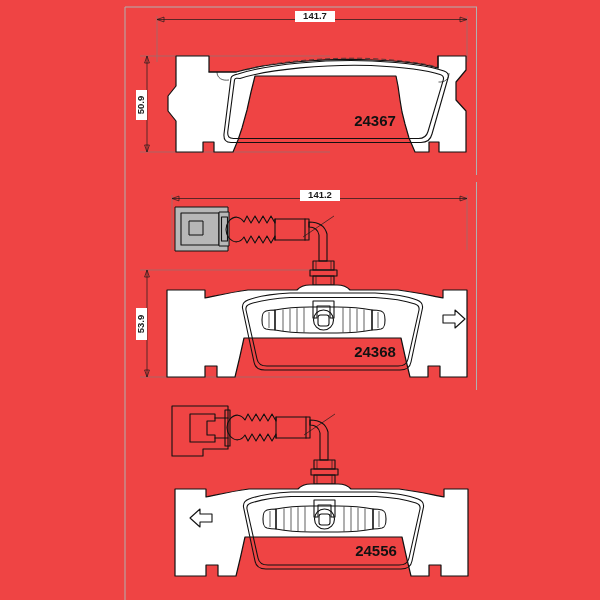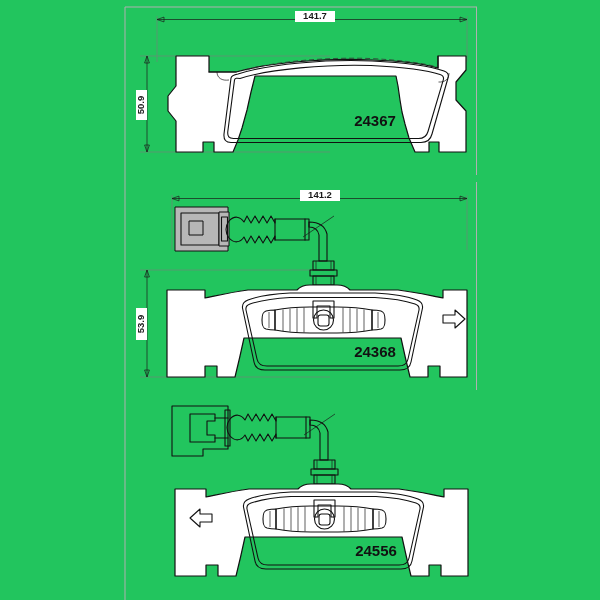--- a/index.html
+++ b/index.html
@@ -4,21 +4,21 @@
 <style>
   html, body {
     margin: 0;
     padding: 0;
     background: #ffffff;
   }
   #page {
     position: relative;
     width: 600px;
     height: 600px;
-    background: #22c55e;
+    background: #ef4444;
     font-family: "Liberation Sans", sans-serif;
     overflow: hidden;
   }
   #drawing {
     position: absolute;
     left: 0;
     top: 0;
     width: 600px;
     height: 600px;
   }

